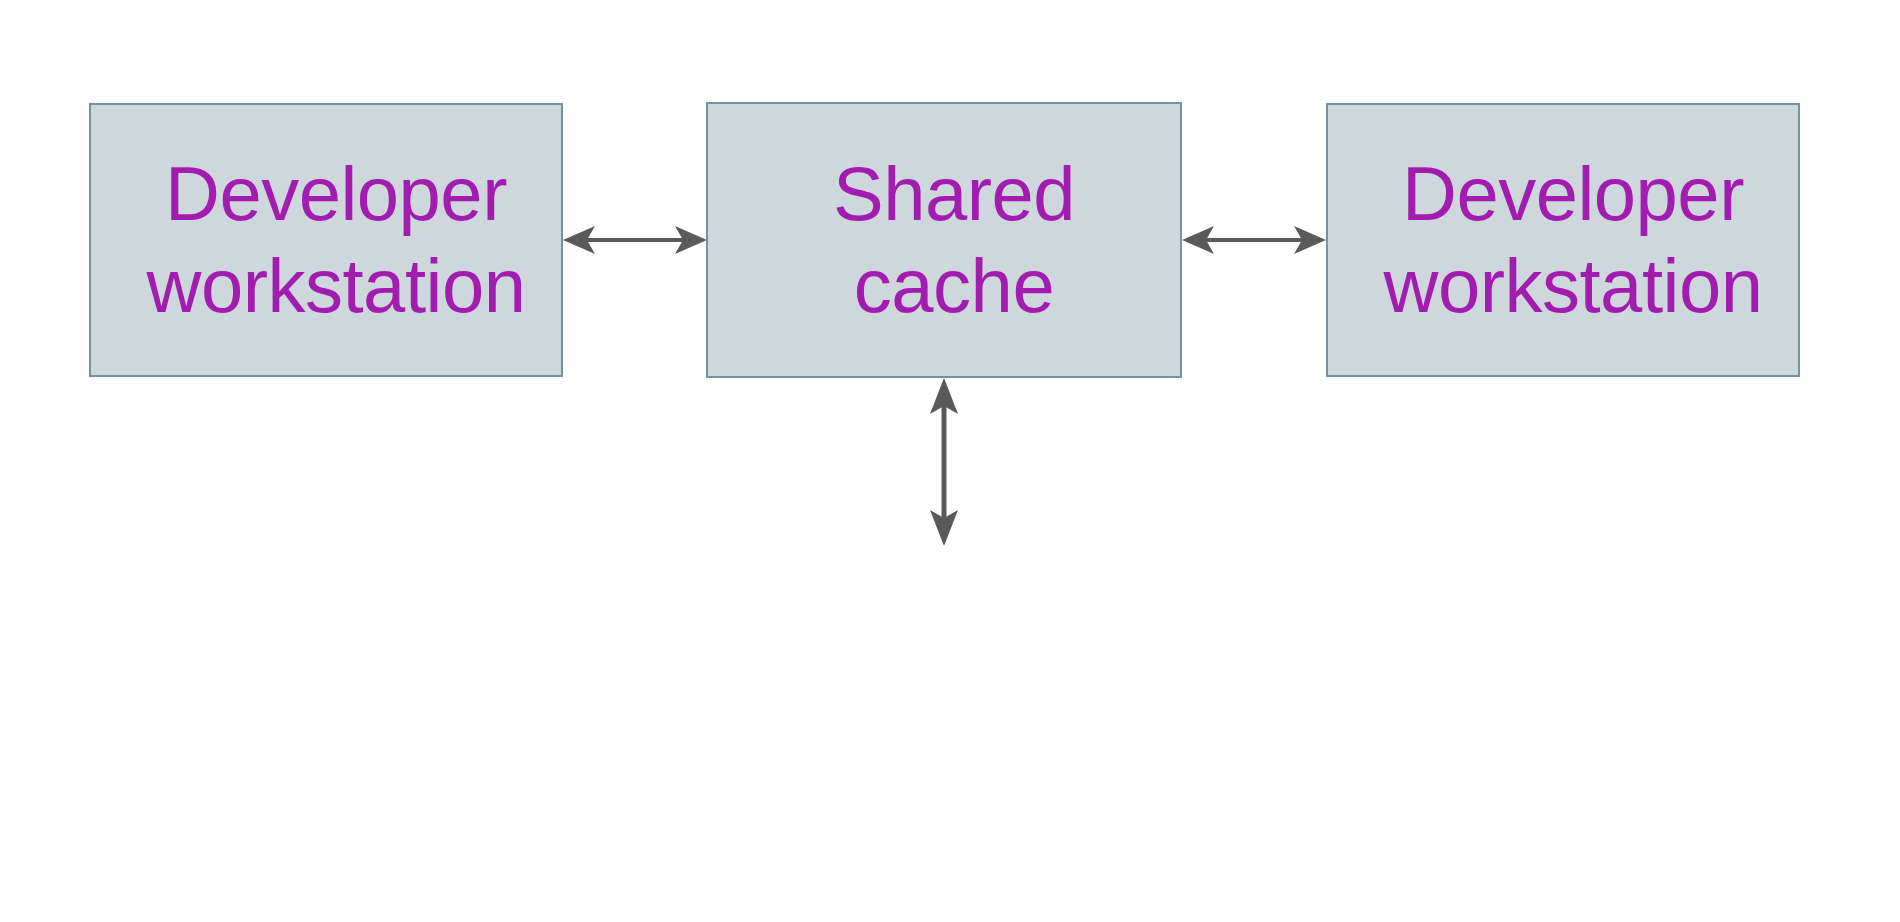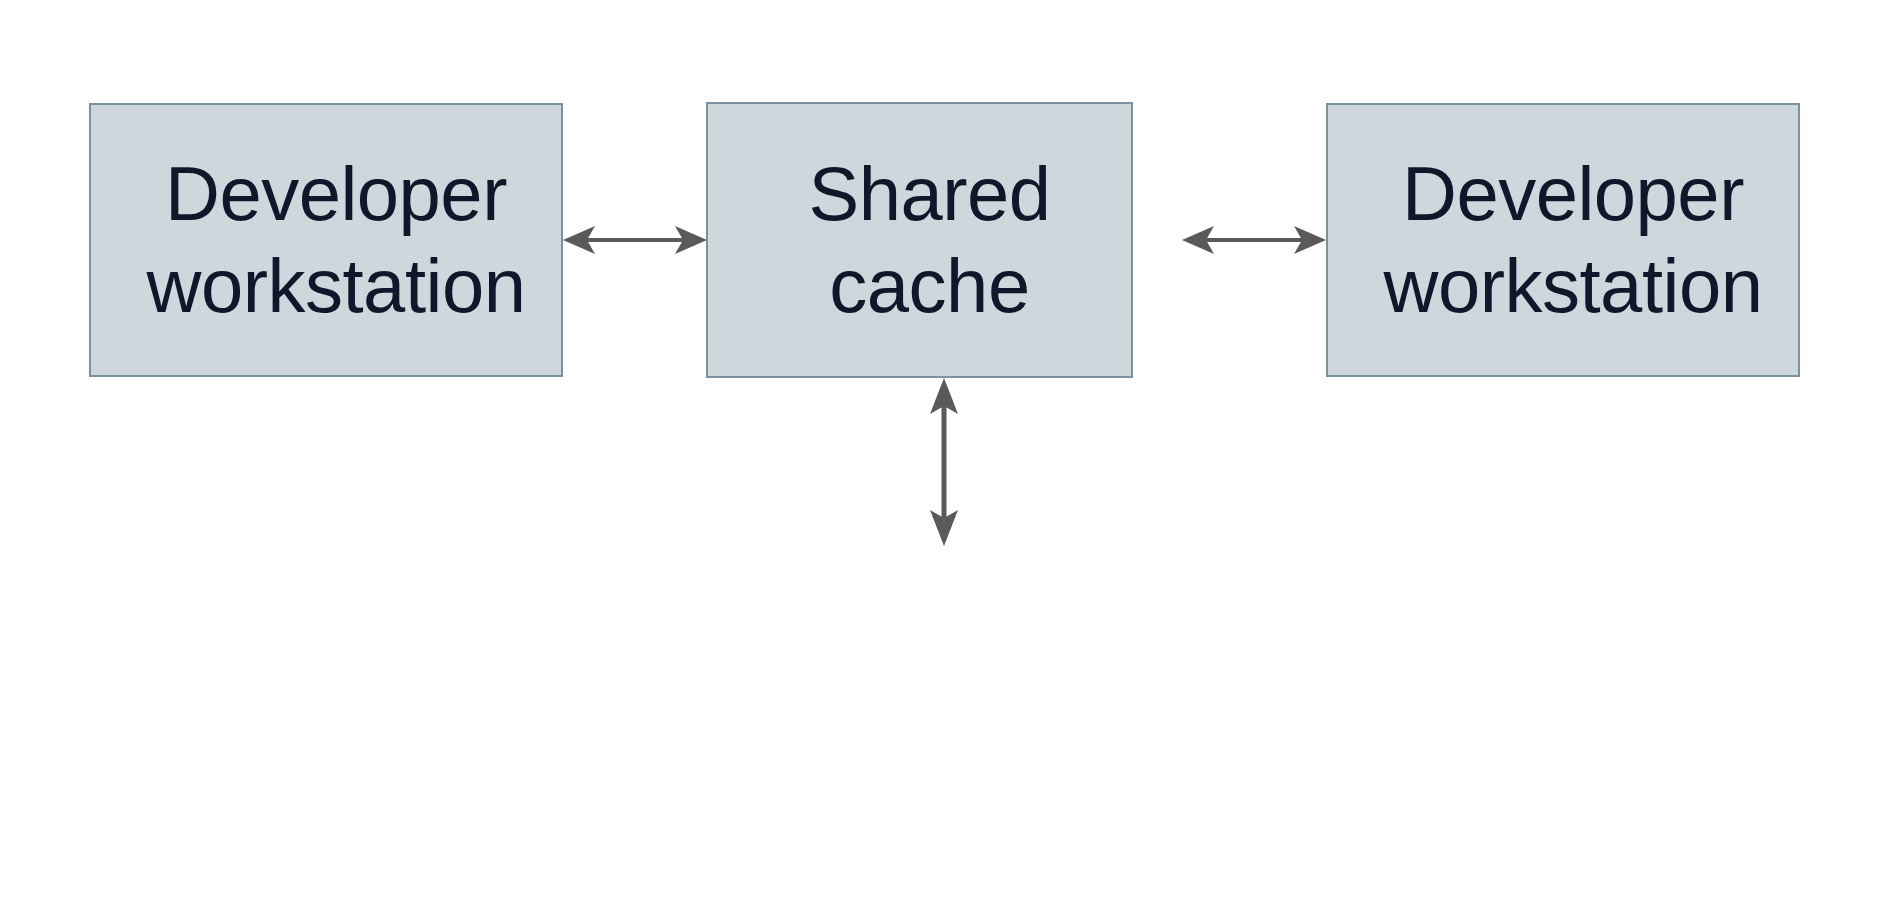--- a/index.html
+++ b/index.html
@@ -28,34 +28,34 @@
     display: flex;
     align-items: center;
     justify-content: center;
     text-align: center;
   }
   .node-label {
     font-family: "Liberation Sans", sans-serif;
     font-size: 76px;
     line-height: 92px;
     font-weight: 400;
-    color: #0f172a;
+    color: #a21caf;
     letter-spacing: -0.5px;
     white-space: pre-line;
     display: block;
     width: 112%;
     margin-left: 20px;
   }
   .node-label.single-line {
     width: 100%;
   }
 
   
   #node-dev-left  { left: 89px;   top: 103px; width: 474px; height: 274px; }
-  #node-shared    { left: 706px;  top: 102px; width: 427px; height: 276px; }
+  #node-shared    { left: 706px;  top: 102px; width: 476px; height: 276px; }
   #node-dev-right { left: 1326px; top: 103px; width: 474px; height: 274px; }
   #node-ci        { left: 708px;  top: 545px; width: 474px; height: 273px; }
 
   
   .connector {
     position: absolute;
     overflow: visible;
   }
   #edge-left-shared  { left: 555px;  top: 205px; width: 160px; height: 70px; }
   #edge-shared-right { left: 1174px; top: 205px; width: 160px; height: 70px; }

